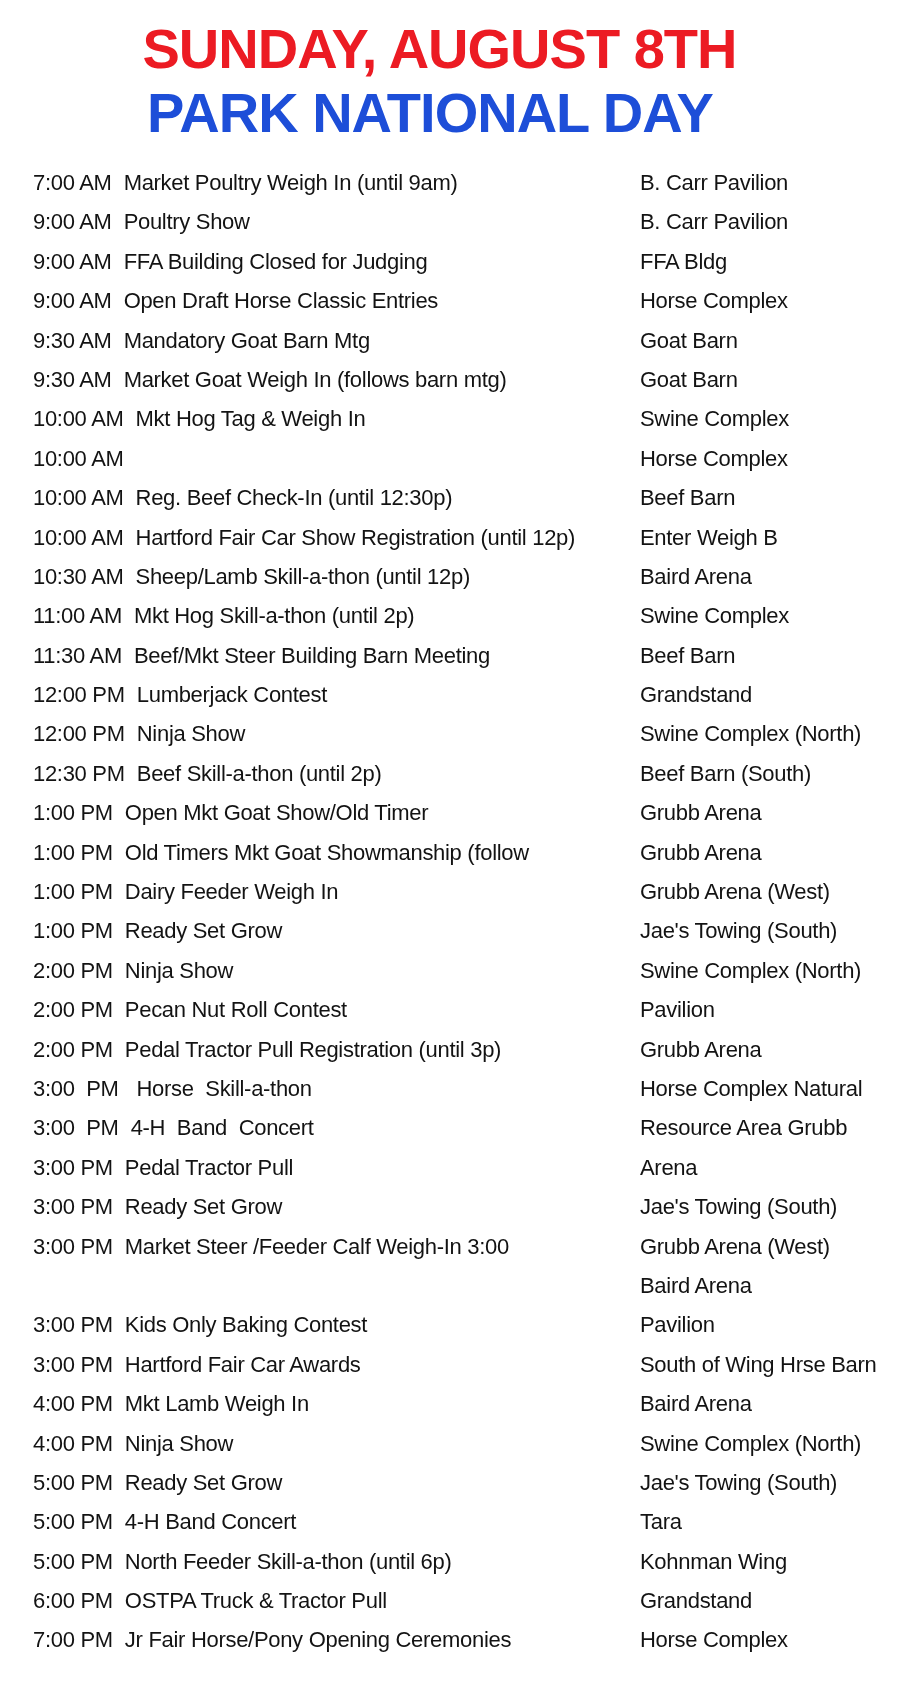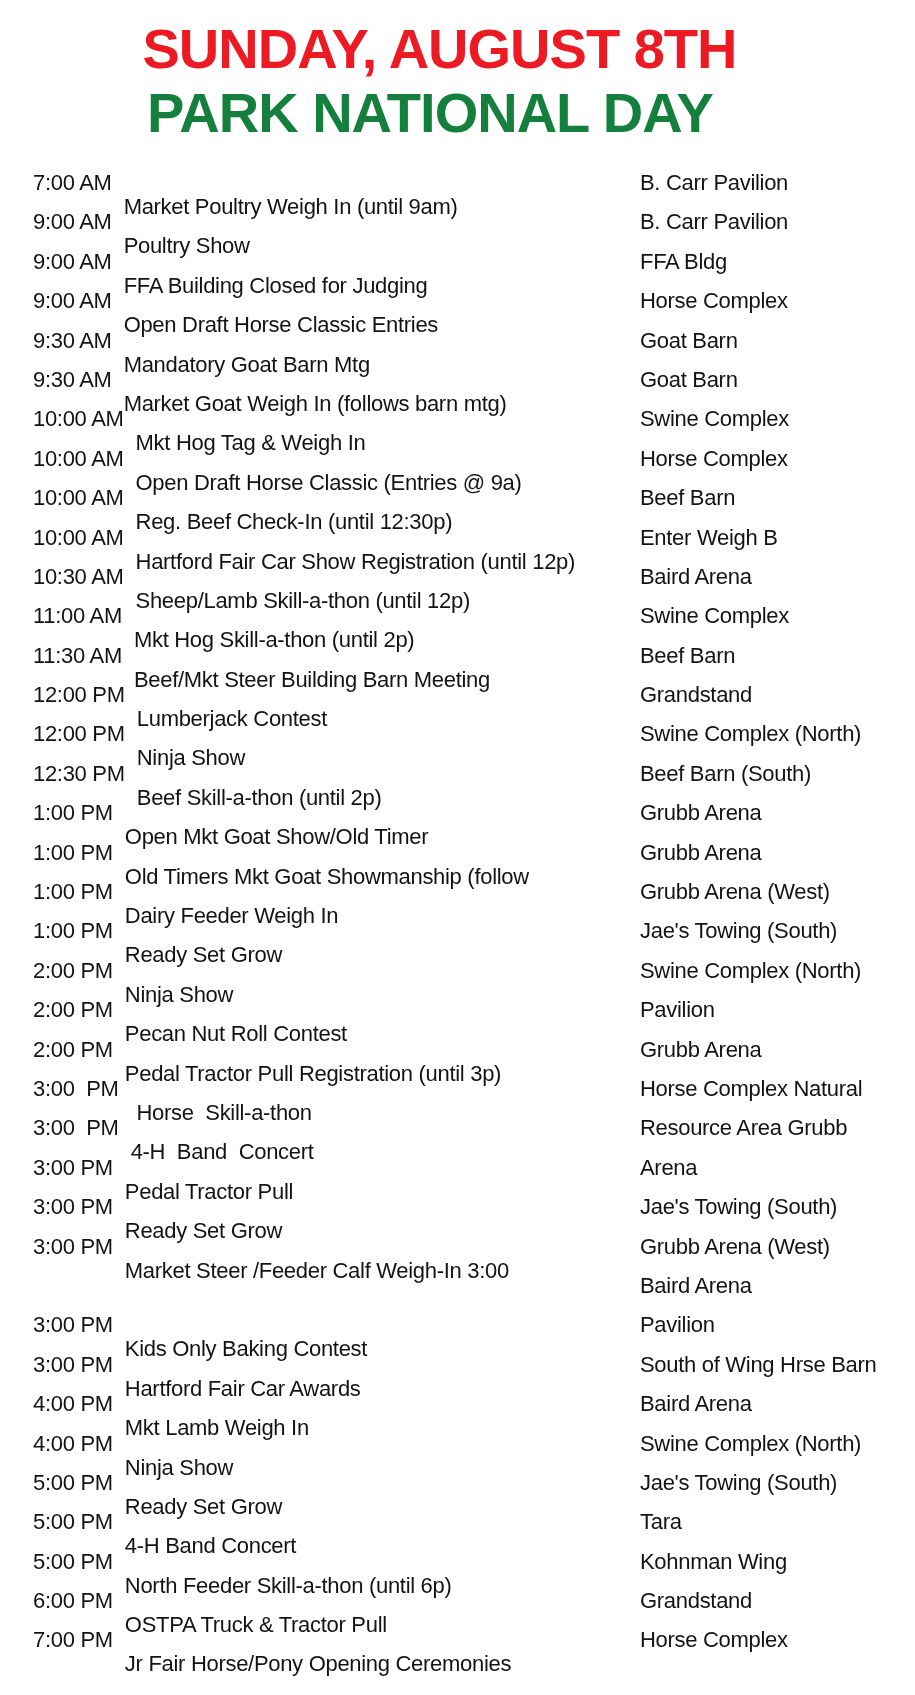--- a/index.html
+++ b/index.html
@@ -56,46 +56,45 @@
     left: 33px;
     top: 0;
     display: flex;
   }
   .row .time {
     white-space: pre;
   }
   .row .event-title {
     margin-left: 12px;
     white-space: pre;
-    margin-top: 24px;
   }
   .row .location {
     position: absolute;
     left: 640px;
     top: 0;
     white-space: pre;
   }
 </style>
 </head>
 <body>
 
 <div class="header">
   <div class="title-line1" style="color: rgb(236, 27, 35);">SUNDAY, AUGUST 8TH</div>
-  <div class="title-line2" style="color: #15803d;">PARK NATIONAL DAY</div>
+  <div class="title-line2" style="color: #1d4ed8;">PARK NATIONAL DAY</div>
 </div>
 
 <div class="rows" id="schedule-list">
     <div class="row"><div class="left"><span class="time">7:00 AM</span><span class="event-title">Market Poultry Weigh In (until 9am)</span></div><span class="location">B. Carr Pavilion</span></div>
     <div class="row"><div class="left"><span class="time">9:00 AM</span><span class="event-title">Poultry Show</span></div><span class="location">B. Carr Pavilion</span></div>
     <div class="row"><div class="left"><span class="time">9:00 AM</span><span class="event-title">FFA Building Closed for Judging</span></div><span class="location">FFA Bldg</span></div>
     <div class="row"><div class="left"><span class="time">9:00 AM</span><span class="event-title">Open Draft Horse Classic Entries</span></div><span class="location">Horse Complex</span></div>
     <div class="row"><div class="left"><span class="time">9:30 AM</span><span class="event-title">Mandatory Goat Barn Mtg</span></div><span class="location">Goat Barn</span></div>
     <div class="row"><div class="left"><span class="time">9:30 AM</span><span class="event-title">Market Goat Weigh In (follows barn mtg)</span></div><span class="location">Goat Barn</span></div>
     <div class="row"><div class="left"><span class="time">10:00 AM</span><span class="event-title">Mkt Hog Tag &amp; Weigh In</span></div><span class="location">Swine Complex</span></div>
-    <div class="row"><div class="left"><span class="time">10:00 AM</span><span class="event-title">Open Draft Horse Classic (Entries @ 9a)</span></div><span class="location">Horse Complex</span></div>
+    <div class="row"><div class="left"><span class="time">10:00 AM</span></div><span class="location">Horse Complex</span></div>
     <div class="row"><div class="left"><span class="time">10:00 AM</span><span class="event-title">Reg. Beef Check-In (until 12:30p)</span></div><span class="location">Beef Barn</span></div>
     <div class="row"><div class="left"><span class="time">10:00 AM</span><span class="event-title">Hartford Fair Car Show Registration (until 12p)</span></div><span class="location">Enter Weigh B</span></div>
     <div class="row"><div class="left"><span class="time">10:30 AM</span><span class="event-title">Sheep/Lamb Skill-a-thon (until 12p)</span></div><span class="location">Baird Arena</span></div>
     <div class="row"><div class="left"><span class="time">11:00 AM</span><span class="event-title">Mkt Hog Skill-a-thon (until 2p)</span></div><span class="location">Swine Complex</span></div>
     <div class="row"><div class="left"><span class="time">11:30 AM</span><span class="event-title">Beef/Mkt Steer Building Barn Meeting</span></div><span class="location">Beef Barn</span></div>
     <div class="row"><div class="left"><span class="time">12:00 PM</span><span class="event-title">Lumberjack Contest</span></div><span class="location">Grandstand</span></div>
     <div class="row"><div class="left"><span class="time">12:00 PM</span><span class="event-title">Ninja Show</span></div><span class="location">Swine Complex (North)</span></div>
     <div class="row"><div class="left"><span class="time">12:30 PM</span><span class="event-title">Beef Skill-a-thon (until 2p)</span></div><span class="location">Beef Barn (South)</span></div>
     <div class="row"><div class="left"><span class="time">1:00 PM</span><span class="event-title">Open Mkt Goat Show/Old Timer</span></div><span class="location">Grubb Arena</span></div>
     <div class="row"><div class="left"><span class="time">1:00 PM</span><span class="event-title">Old Timers Mkt Goat Showmanship (follow</span></div><span class="location">Grubb Arena</span></div>

